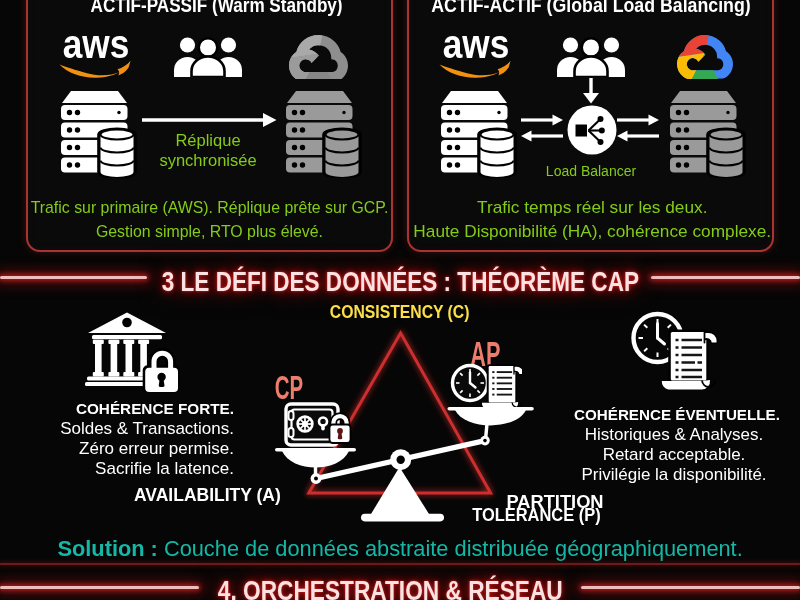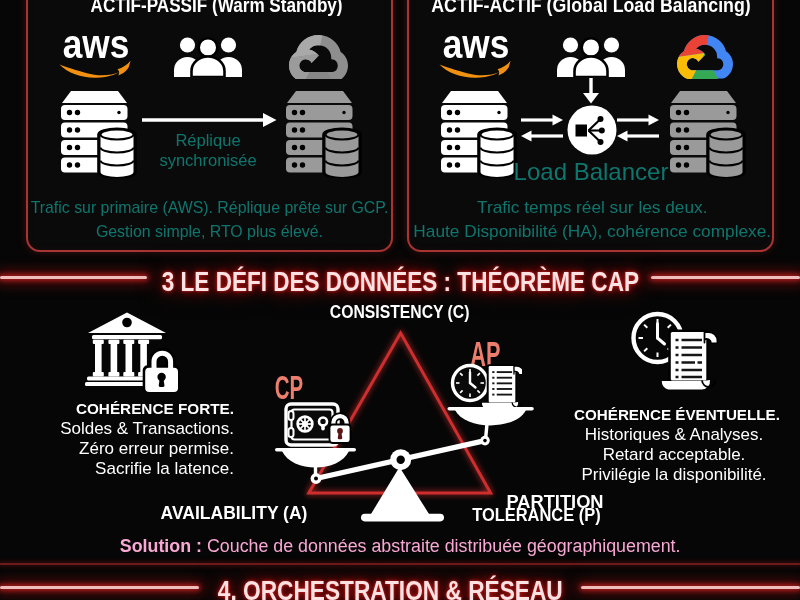--- a/index.html
+++ b/index.html
@@ -4,21 +4,21 @@
 <style>
   html,body{margin:0;padding:0;}
   body{width:800px;height:600px;background:#060606;overflow:hidden;position:relative;
        font-family:"Liberation Sans", sans-serif;}
   .abs{position:absolute;}
   .panel{position:absolute;top:-24px;height:272px;width:363px;background:#0a0a0a;
          border:2px solid #a93434;border-radius:14px;
          box-shadow:0 0 10px rgba(190,40,40,.28), inset 0 0 8px rgba(190,40,40,.07);}
   .ptitle{position:absolute;top:15px;width:100%;text-align:center;color:#fff;
           font-weight:bold;font-size:21px;white-space:nowrap;}
-  .body17{color:#0f766e;font-size:17px;line-height:23.5px;text-align:center;white-space:nowrap;}
+  .body17{color:#84cc16;font-size:17px;line-height:23.5px;text-align:center;white-space:nowrap;}
   .neon{color:#fce2e2;font-weight:bold;white-space:nowrap;
         text-shadow:0 0 3px #d42222,0 0 8px #b01414,0 0 18px #8a0f0f,0 0 30px #6a0c0c;}
   .nline{position:absolute;height:2.5px;background:#f0bdbd;border-radius:2px;
          box-shadow:0 0 5px 1.5px rgba(200,35,35,.85),0 0 13px 5px rgba(145,15,15,.6);}
 </style>
 </head>
 <body>
 
 <div class="panel" style="left:26px;">
   <div class="ptitle" style="left:7px;"><span style="display:inline-block;transform:scaleX(.815)">ACTIF-PASSIF (Warm Standby)</span></div>
@@ -182,35 +182,35 @@
   <polygon points="11.5,19.5 1,25 11.5,30.5" fill="#fff"></polygon>
 </svg>
 
 <svg class="abs" style="left:616px;top:111px;" width="44" height="33" viewBox="0 0 44 33">
   <line x1="1" y1="9" x2="33" y2="9" stroke="#fff" stroke-width="3.2"></line>
   <polygon points="32.5,3.5 43,9 32.5,14.5" fill="#fff"></polygon>
   <line x1="11" y1="25" x2="43" y2="25" stroke="#fff" stroke-width="3.2"></line>
   <polygon points="11.5,19.5 1,25 11.5,30.5" fill="#fff"></polygon>
 </svg>
 
-<div class="abs body17" style="left:491px;top:160px;width:200px;font-size:24px;">Load Balancer</div>
+<div class="abs body17" style="left:491px;top:160px;width:200px;font-size:14px;">Load Balancer</div>
 
 <svg class="abs" style="left:670px;top:90px;" width="77" height="88" viewBox="0 0 77 88">
   <use href="#rackg"></use>
 </svg>
 
 <div class="abs body17" style="left:391px;top:196px;width:403px;"><span style="display:inline-block;transform:scaleX(1.015)">Trafic temps réel sur les deux.<br>Haute Disponibilité (HA), cohérence complexe.</span></div>
 
 <div class="nline" style="left:0px;top:276px;width:147px;"></div>
 <div class="nline" style="left:651px;top:276px;width:149px;"></div>
 <div class="abs neon" style="left:0px;top:266px;width:800px;text-align:center;font-size:28px;">
   <span style="display:inline-block;transform:scaleX(.805)">3 LE DÉFI DES DONNÉES : THÉORÈME CAP</span>
 </div>
 
-<div class="abs" style="left:310px;top:302px;width:180px;text-align:center;color:#ffffff;font-weight:bold;font-size:17.5px;white-space:nowrap;">
+<div class="abs" style="left:310px;top:302px;width:180px;text-align:center;color:#fde047;font-weight:bold;font-size:17.5px;white-space:nowrap;">
   <span style="display:inline-block;transform:scaleX(.90)">CONSISTENCY (C)</span>
 </div>
 
 <svg class="abs" style="left:270px;top:320px;" width="260" height="190" viewBox="0 0 260 190">
   <defs>
     <filter id="glow" x="-40%" y="-40%" width="180%" height="180%">
       <feGaussianBlur stdDeviation="3" result="b"></feGaussianBlur>
       <feMerge>
           <feMergeNode in="b"></feMergeNode>
           <feMergeNode in="SourceGraphic"></feMergeNode>
@@ -297,21 +297,21 @@
       <line x1="47.5" y1="54.5" x2="50.5" y2="54.5"></line>
         <line x1="53.5" y1="54.5" x2="74" y2="54.5"></line>
       <line x1="47.5" y1="62" x2="50.5" y2="62"></line>
         <line x1="53.5" y1="62" x2="74" y2="62"></line>
     </g>
     <path d="M33.8,73 H74 l8,-1 a8.5,8.5 0 0 1 -8.5,9.5 h-33 a8,8 0 0 1 -6.7,-8.5 z" fill="#fff"></path>
     <path d="M74,72.5 a7,7 0 0 0 7.5,6.5 a5.5,5.5 0 0 0 5,-4 l0.5,-3.5" fill="none" stroke="#000" stroke-width="1.8"></path>
   </g>
 </svg>
 
-<div class="abs" style="left:134px;top:485px;width:200px;text-align:center;color:#fff;font-weight:bold;font-size:17.5px;white-space:nowrap;margin-top:18px;">AVAILABILITY (A)</div>
+<div class="abs" style="left:134px;top:485px;width:200px;color:#fff;font-weight:bold;font-size:17.5px;white-space:nowrap;">AVAILABILITY (A)</div>
 <div class="abs" style="left:455px;top:483px;width:200px;text-align:center;color:#fff;font-weight:bold;font-size:18.3px;white-space:nowrap;margin-top:8px;">PARTITION</div>
 <div class="abs" style="left:465px;top:504px;width:200px;text-align:left;color:#fff;font-weight:bold;font-size:18.3px;white-space:nowrap;"><span style="display:inline-block;transform:scaleX(.90)">TOLERANCE (P)</span></div>
 
 <svg class="abs" style="left:85px;top:311px;" width="95" height="82" viewBox="0 0 95 82">
   <g fill="#fff">
     <polygon points="3,22 42,1.5 81,22"></polygon>
     <rect x="7" y="24" width="70" height="4.3" rx="1.5"></rect>
     <rect x="7.8" y="28.8" width="11" height="4.2" rx="1"></rect>
       <rect x="10" y="33" width="6.6" height="28"></rect>
       <rect x="7.8" y="61" width="11" height="4.4" rx="1"></rect>
@@ -373,21 +373,21 @@
         <line x1="53.5" y1="62" x2="74" y2="62"></line>
       <line x1="47.5" y1="69" x2="50.5" y2="69"></line>
         <line x1="53.5" y1="69" x2="74" y2="69"></line>
     </g>
     <path d="M33.8,73 H74 l8,-1 a8.5,8.5 0 0 1 -8.5,9.5 h-33 a8,8 0 0 1 -6.7,-8.5 z" fill="#fff"></path>
     <path d="M74,72.5 a7,7 0 0 0 7.5,6.5 a5.5,5.5 0 0 0 5,-4 l0.5,-3.5" fill="none" stroke="#000" stroke-width="1.8"></path>
   </g>
 </svg>
 <div class="abs" style="left:574px;top:405px;width:200px;text-align:center;color:#fff;font-size:17px;line-height:20px;white-space:nowrap;"><span style="font-weight:bold;font-size:15.2px;">COHÉRENCE ÉVENTUELLE.</span><br>Historiques &amp; Analyses.<br>Retard acceptable.<br>Privilégie la disponibilité.</div>
 
-<div class="abs" style="left:0;top:536px;width:800px;text-align:center;color:#f9a8d4;font-size:18px;white-space:nowrap;">
+<div class="abs" style="left:0;top:536px;width:800px;text-align:center;color:#14b8a6;font-size:22px;white-space:nowrap;">
   <span style="display:inline-block;transform:scaleX(.99)"><b>Solution :</b> Couche de données abstraite distribuée géographiquement.</span>
 </div>
 
 <div class="abs" style="left:0;top:563px;width:800px;height:2px;background:#6e1a1a;box-shadow:0 0 5px 1px rgba(150,25,25,.40);"></div>
 <div class="nline" style="left:0px;top:586px;width:199px;"></div>
 <div class="nline" style="left:581px;top:586px;width:219px;"></div>
 <div class="abs neon" style="left:0px;top:576px;width:780px;text-align:center;font-size:27px;">
   <span style="display:inline-block;transform:scaleX(.84)">4. ORCHESTRATION &amp; RÉSEAU</span>
 </div>
 

